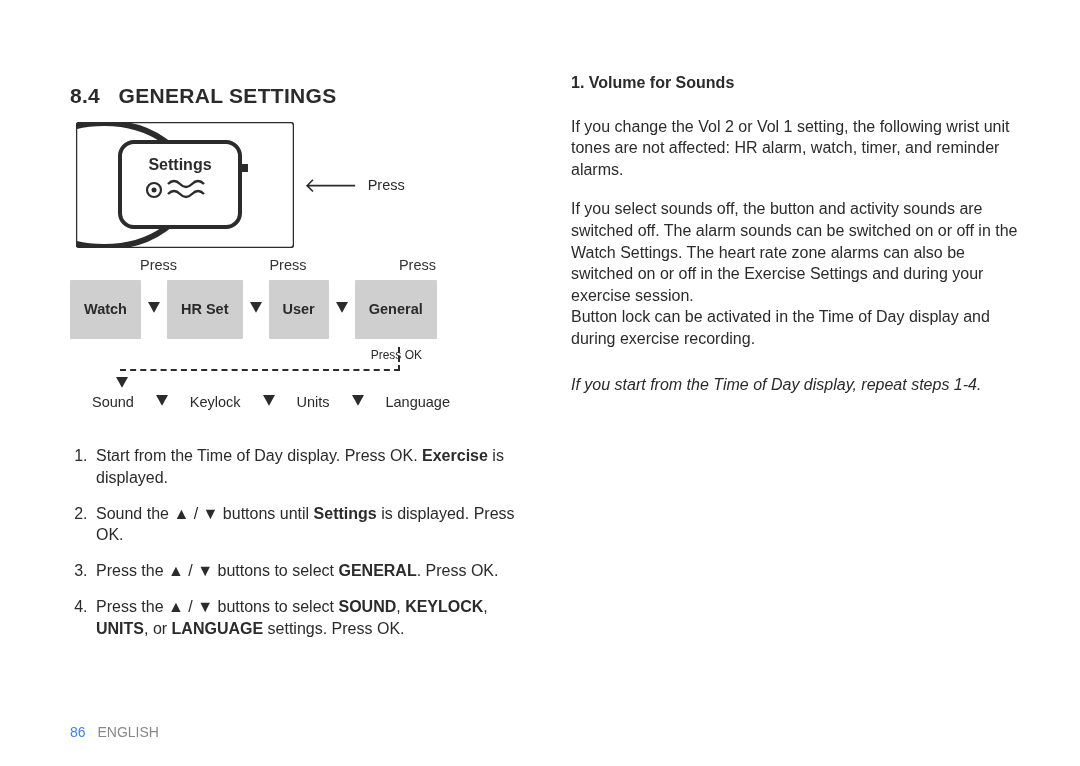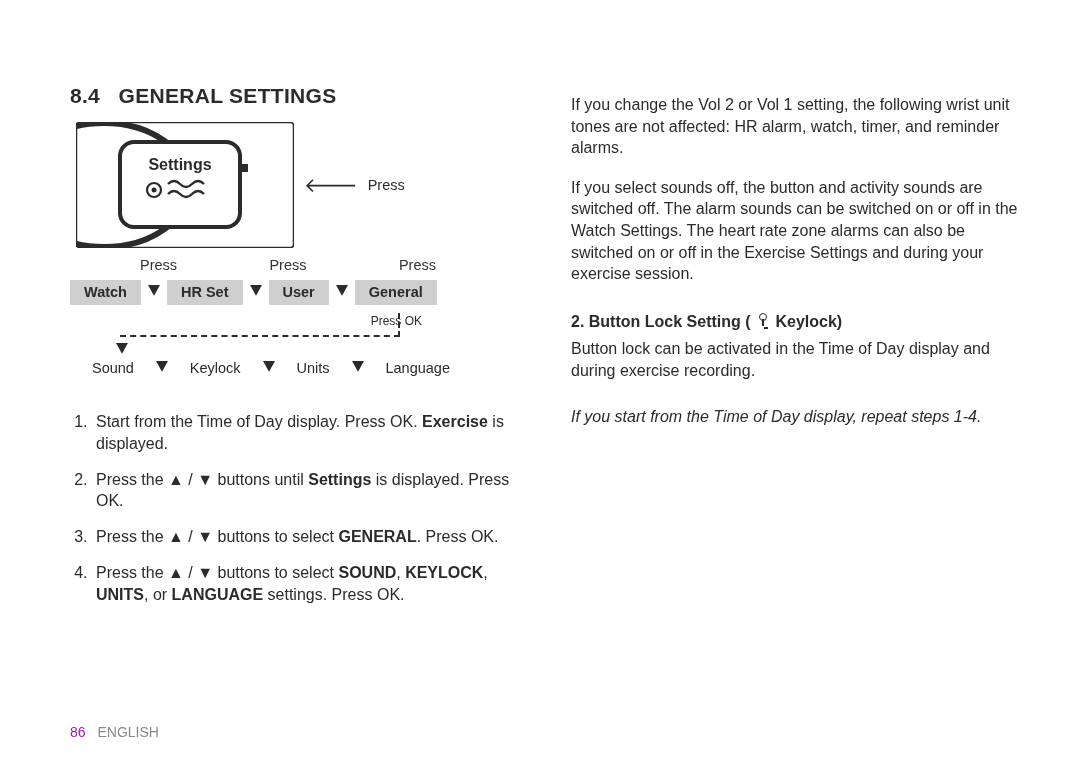--- a/index.html
+++ b/index.html
@@ -48,21 +48,21 @@
     color:#333;
     margin-top:6px;
   }
   .nav-row {
     display:flex; align-items:center;
     margin: 4px 0 0 0;
     font-size: 14.5px;
   }
   .navbox {
     background:#cfcfcf;
-    padding: 3px 14px;
+    padding: 20px 14px;
     font-weight:700;
     min-width:60px; text-align:center;
     border-radius: 1px;
   }
   .navbox.sm { min-width:60px; }
   .down-tri { display:inline-block; margin:0 7px; }
   .pressok-row {
     position: relative;
     width: 380px;
     height: 40px;
@@ -102,21 +102,21 @@
     padding-left: 4px;
     line-height: 1.36;
   }
   .b { font-weight:700; }
   .footer {
     position: absolute;
     left: 70px; bottom: 26px;
     font-size: 14px;
     color:#888;
   }
-  .footer .pn { color:#a21caf; margin-right:8px; }
+  .footer .pn { color:#3b82f6; margin-right:8px; }
   .subh {
     font-weight:700; font-size:16px; margin: 0 0 6px 0;
   }
   .italic { font-style: italic; }
   .keylock-icon {
     display:inline-block;
     position:relative;
     width:12px; height:16px;
     vertical-align:-2px;
     margin:0 2px;
@@ -217,39 +217,37 @@
             </svg></span>
         <span>Language</span>
       </div>
     </div>
 
     <ol class="steps">
       <li>
         <span>Start from the Time of Day display. Press OK. </span><span class="b">Exercise</span><span> is displayed.</span>
       </li>
       <li>
-        <span>Press the ▲ / ▼ buttons until </span><span class="b">Settings</span><span> is displayed. Press OK.</span>
+        <span>Sound the ▲ / ▼ buttons until </span><span class="b">Settings</span><span> is displayed. Press OK.</span>
       </li>
       <li>
         <span>Press the ▲ / ▼ buttons to select </span><span class="b">GENERAL</span><span>. Press OK.</span>
       </li>
       <li>
         <span>Press the ▲ / ▼ buttons to select </span><span class="b">SOUND</span><span>, </span><span class="b">KEYLOCK</span><span>, </span><span class="b">UNITS</span><span>, or </span><span class="b">LANGUAGE</span><span> settings. Press OK.</span>
       </li>
     </ol>
   </div>
 
   <div class="col">
+    <div class="subh">1.  Volume for Sounds</div>
 
     <div class="para" style="margin-top:22px;">If you change the Vol 2 or Vol 1 setting, the following wrist unit tones are not affected: HR alarm, watch, timer, and reminder alarms.</div>
     <div class="para-tight" style="margin-top:0;">If you select sounds off, the button and activity sounds are switched off. The alarm sounds can be switched on or off in the Watch Settings. The heart rate zone alarms can also be switched on or off in the Exercise Settings and during your exercise session.</div>
 
-    <div class="subh" style="margin-top:26px;">
-      <span>2.  Button Lock Setting ( </span><span class="keylock-icon"><span class="ring"></span><span class="stem"></span><span class="tooth"></span></span><span> Keylock)</span>
-    </div>
     <div>Button lock can be activated in the Time of Day display and during exercise recording.</div>
 
     <div class="italic" style="margin-top:24px;">If you start from the Time of Day display, repeat steps 1-4.</div>
   </div>
 </div>
 
 <div class="footer">
   <span class="pn">86</span>
   <span>ENGLISH</span>
 </div>

